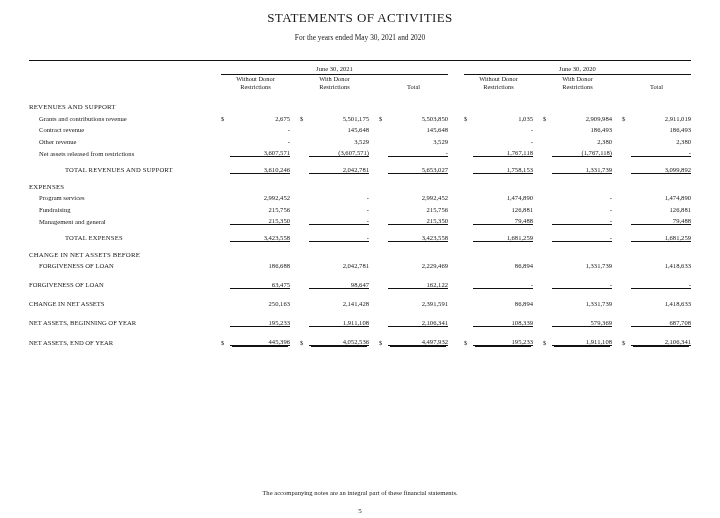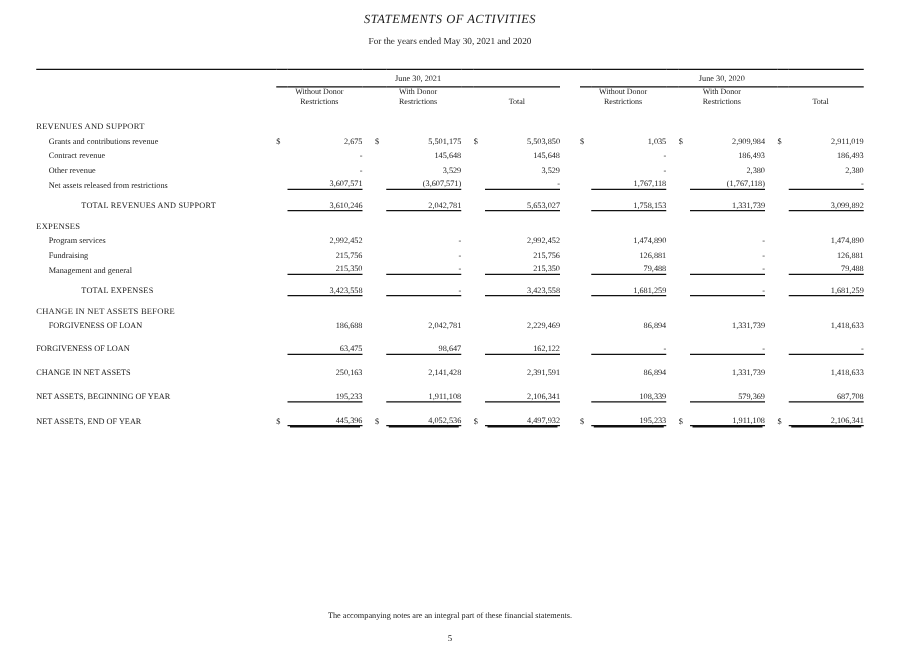--- a/index.html
+++ b/index.html
@@ -26,25 +26,24 @@
     margin-top: 10px;
   }
   .company-name {
     font-size: 8.2px;
     letter-spacing: 0.5px;
     font-variant: small-caps;
     text-transform: uppercase;
     margin-bottom: 16px;
   }
   .stmt-title {
-    font-size: 10px;
+    font-size: 13px;
     letter-spacing: 0.4px;
     text-transform: uppercase;
     margin-bottom: 7px;
-    font-style: italic;
   }
   .stmt-subtitle {
     font-size: 7.4px;
     margin-bottom: 18px;
   }
   table.fin {
     border-collapse: collapse;
     margin: 0 auto;
     width: 652px;
     font-size: 6.6px;

